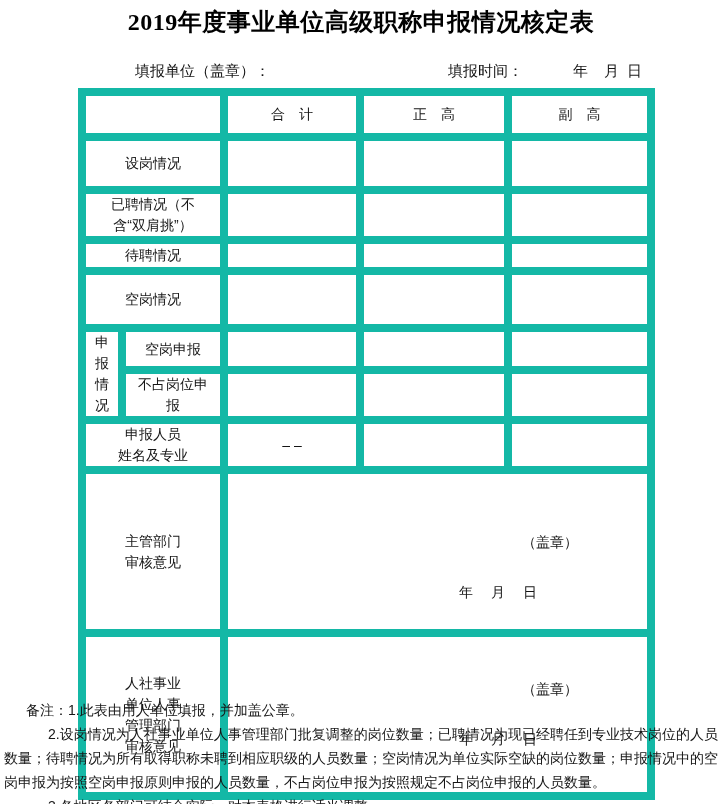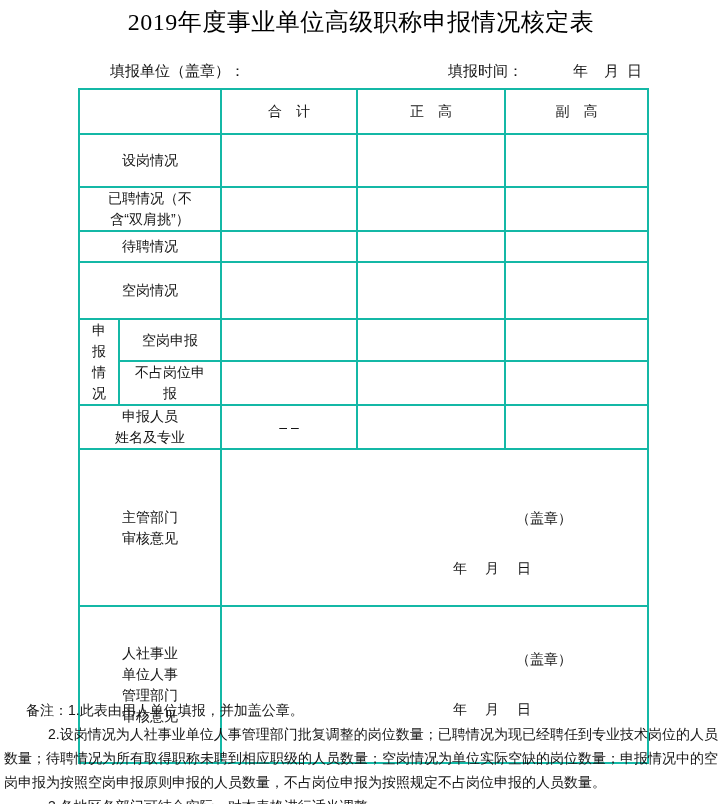--- a/index.html
+++ b/index.html
@@ -4,35 +4,35 @@
 <style>
   html,body{margin:0;padding:0;}
   body{
     width:722px;height:804px;position:relative;background:#ffffff;
     font-family:"Liberation Sans","DejaVu Sans",sans-serif;color:#151515;
     overflow:hidden;
   }
   .title{
     position:absolute;top:6px;left:0;width:722px;text-align:center;
     font-family:"Liberation Serif","DejaVu Serif",serif;
-    font-weight:normal;font-size:24px;letter-spacing:0.5px;color:#000;
+    font-weight:bold;font-size:24px;letter-spacing:0.5px;color:#000;
   }
   .subheader{position:absolute;top:62px;left:78px;width:569px;height:20px;font-size:15px;}
-  .unit-label{position:absolute;left:32px;top:0;}
+  .unit-label{position:absolute;left:57px;top:0;}
   .time-group{position:absolute;right:5px;top:0;display:flex;align-items:baseline;}
   .time-group .y{margin-left:50px;}
   .time-group .m{margin-left:16px;}
   .time-group .d{margin-left:8px;}
 
   table.form{
     position:absolute;top:88px;left:78px;width:569px;
     border-collapse:collapse;table-layout:fixed;
   }
   table.form td, table.form th{
-    border:2px solid #14b8a6;padding:0;margin:0;
+    border:8px solid #14b8a6;padding:0;margin:0;
     font-size:14px;font-weight:normal;text-align:center;vertical-align:middle;
     white-space:pre-line;line-height:21px;color:#151515;
   }
   .vlabel{line-height:20px;}
   .opinion{text-align:left;vertical-align:middle;}
   .stamp{width:160px;margin-left:190px;text-align:right;}
   .stamp-date{display:flex;justify-content:center;margin-top:8px;}
   .stamp-date span{margin:0 9px;}
   .shift-down{transform:translateY(16px);}
 

